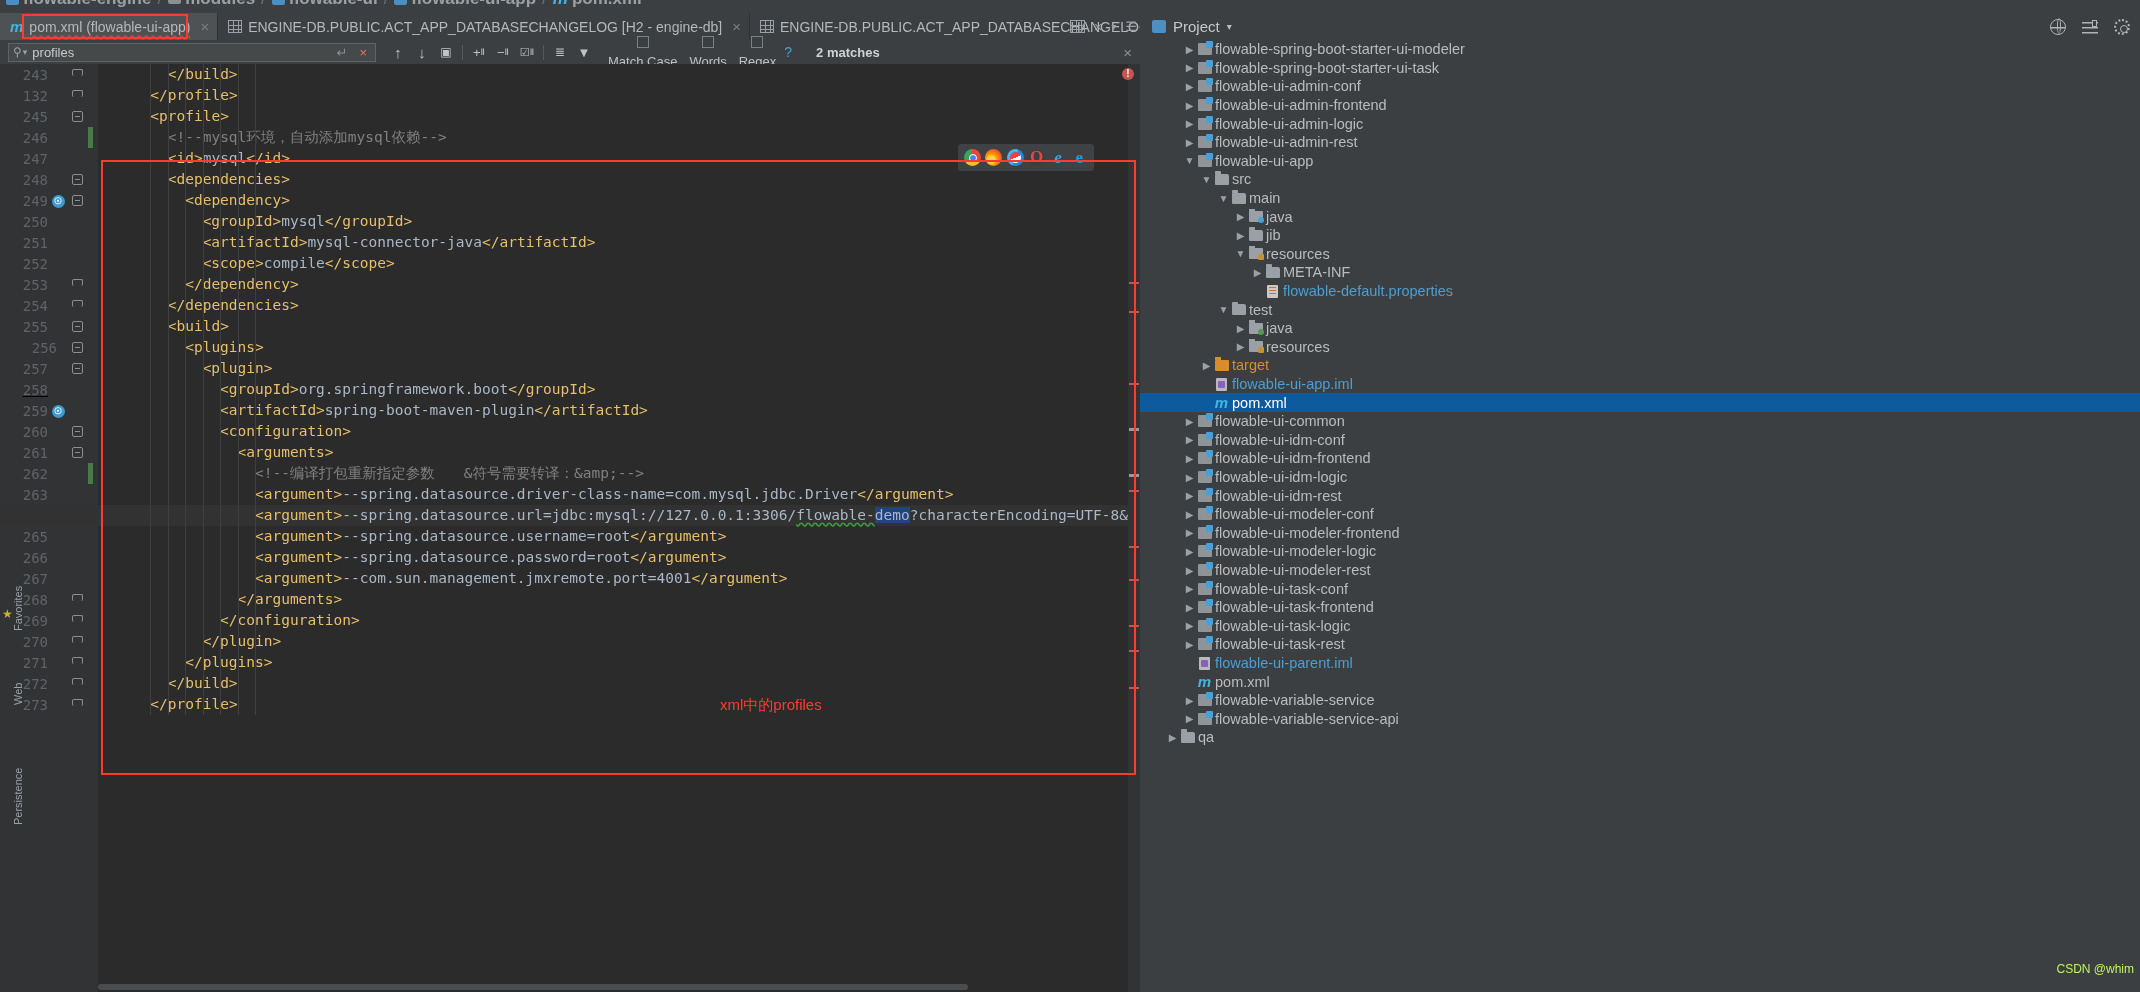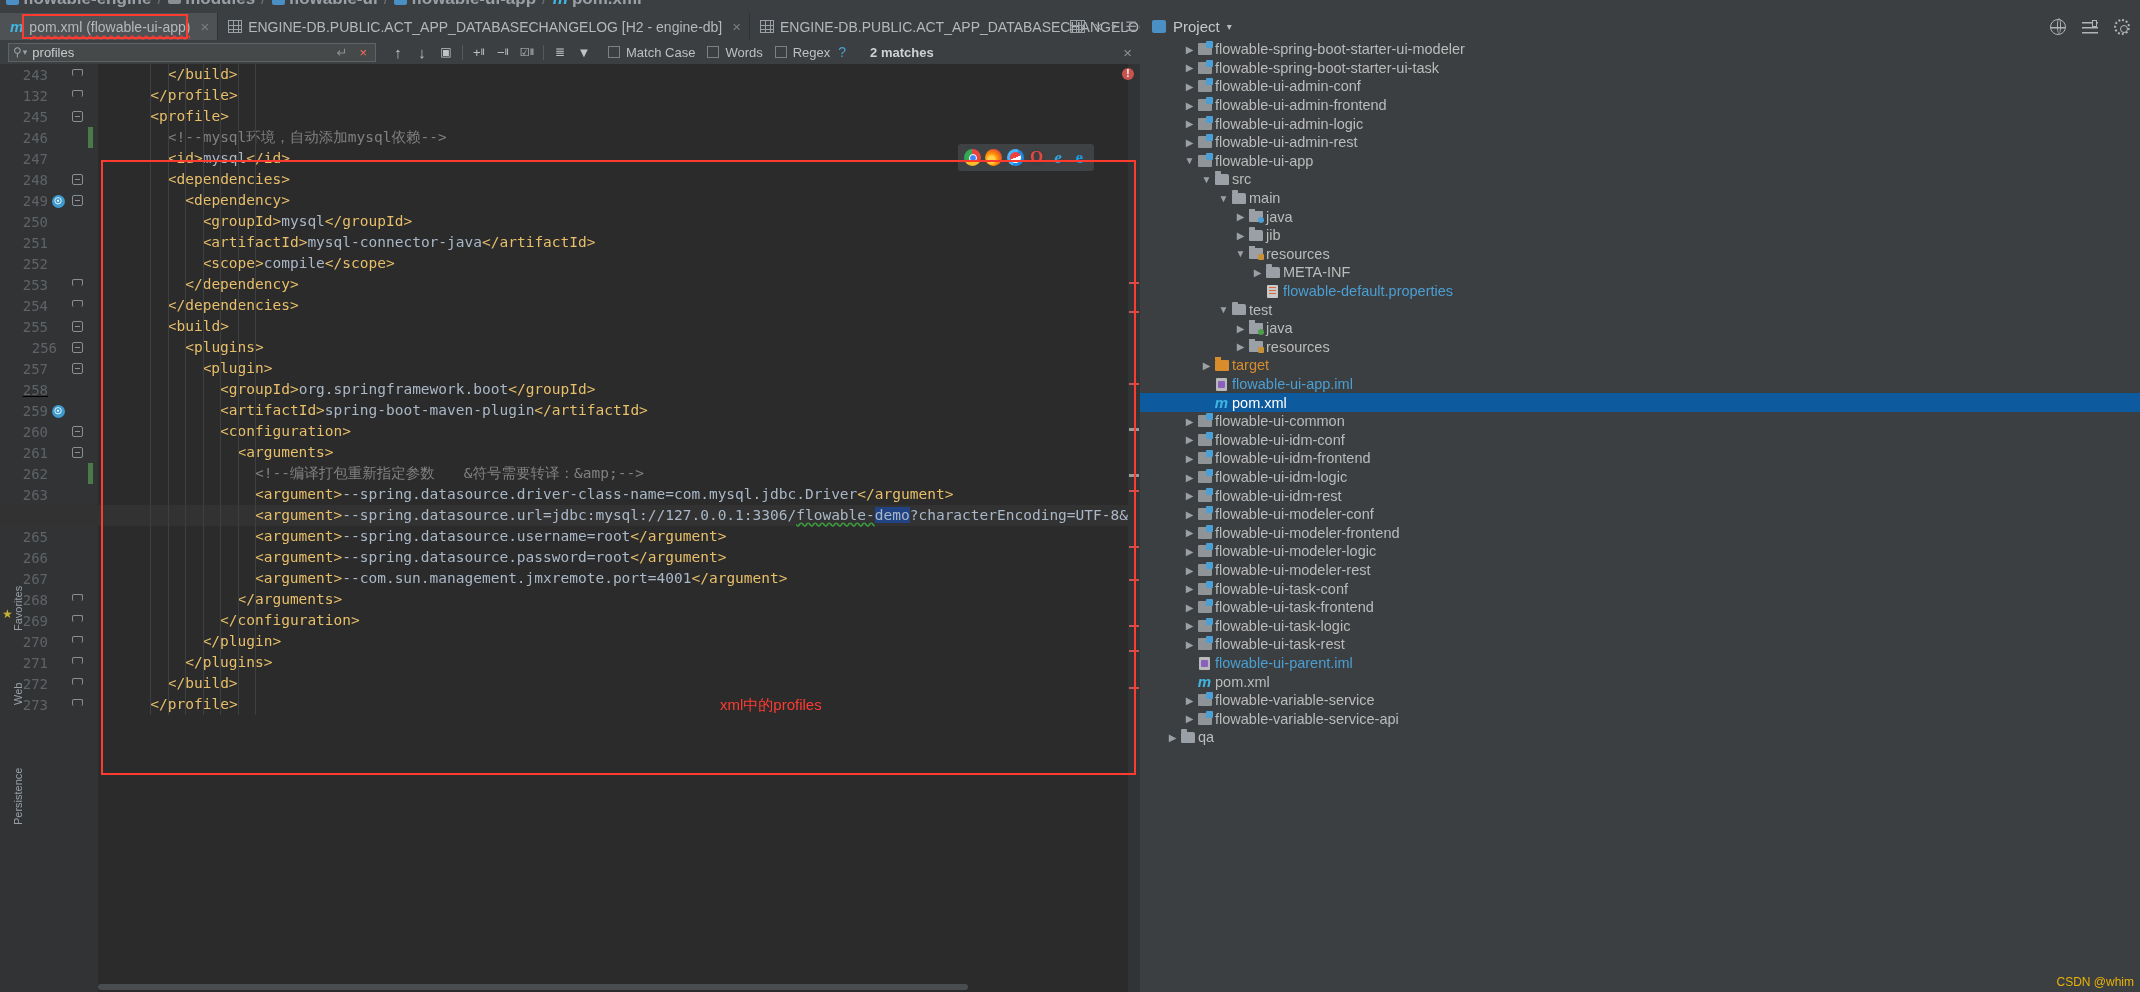--- a/index.html
+++ b/index.html
@@ -75,21 +75,21 @@
     width: 368px; height: 19px; background: #45494a; border: 1px solid #5e6364;
     display: flex; align-items: center; padding: 0 4px; gap: 5px;
   }
   .search-ic { color: #9aa0a6; font-size: 12px; }
   .find-text { flex: 1; font-size: 13px; color: #c8cbcd; }
   .find-ic-r { color: #8b9093; font-size: 13px; padding: 0 3px; }
   .find-ic-x { color: #ff6b5e; font-size: 13px; padding: 0 4px; }
   .fb-btn { width: 24px; height: 22px; display: flex; align-items: center;
     justify-content: center; color: #bfc3c5; font-size: 15px; }
   .fb-sep { width: 1px; height: 15px; background: #55595b; margin: 0 4px; }
-  .fb-chk { display: flex; align-items: center; gap: 6px; margin-left: 12px; font-size: 13px; color: #bcc0c2; }
+  .fb-chk { display: flex; align-items: center; gap: 6px; margin-left: 12px; font-size: 13px; color: #bcc0c2; flex-direction: column; }
   .chkbox { width: 12px; height: 12px; border: 1px solid #7b8082; background: #3c3f41; }
   .fb-help { color: #4a9fd4; font-size: 14px; margin-left: 8px; }
   .fb-matches { font-size: 13px; font-weight: bold; color: #cfd2d4; margin-left: 24px; }
   .fb-close { position: absolute; right: 8px; color: #8b9093; font-size: 15px; }
 
   
   .editor {
     position: absolute; left: 0; top: 64px; width: 1140px; height: 928px;
     background: #2b2b2b; overflow: hidden;
   }
@@ -235,21 +235,21 @@
     background: repeating-linear-gradient(#d86b3c 0 1.5px, #c9c9c9 1.5px 3px); }
   .ic-iml { width: 11px; height: 13px; background: #b9b9b9; border-radius: 1px; position: relative; }
   .ic-iml::after { content:""; position:absolute; left:2px; top:3px; width:7px; height:7px; background:#8a5fbe; border-radius:1px; }
   .ic-pom { color: #40b6e0; font-style: italic; font-weight: bold; font-size: 15px; line-height: 14px; }
 
   .c-blue { color: #4a9fd4; }
   .c-orange { color: #d88c2c; }
   .c-grey { color: #bbbbbb; }
   .c-white { color: #ffffff; }
 
-  .watermark { position: absolute; right: 6px; bottom: 3px; font-size: 12px; color: #eab308; }
+  .watermark { position: absolute; right: 6px; bottom: 16px; font-size: 12px; color: #bef264; }
 </style>
 </head>
 <body>
 
 <div id="app">
 
   <div class="breadcrumb-strip">
     <div class="bc-inner" id="bc-inner">
         <span class="bc-item">
           <span class="mod-ic"></span>

